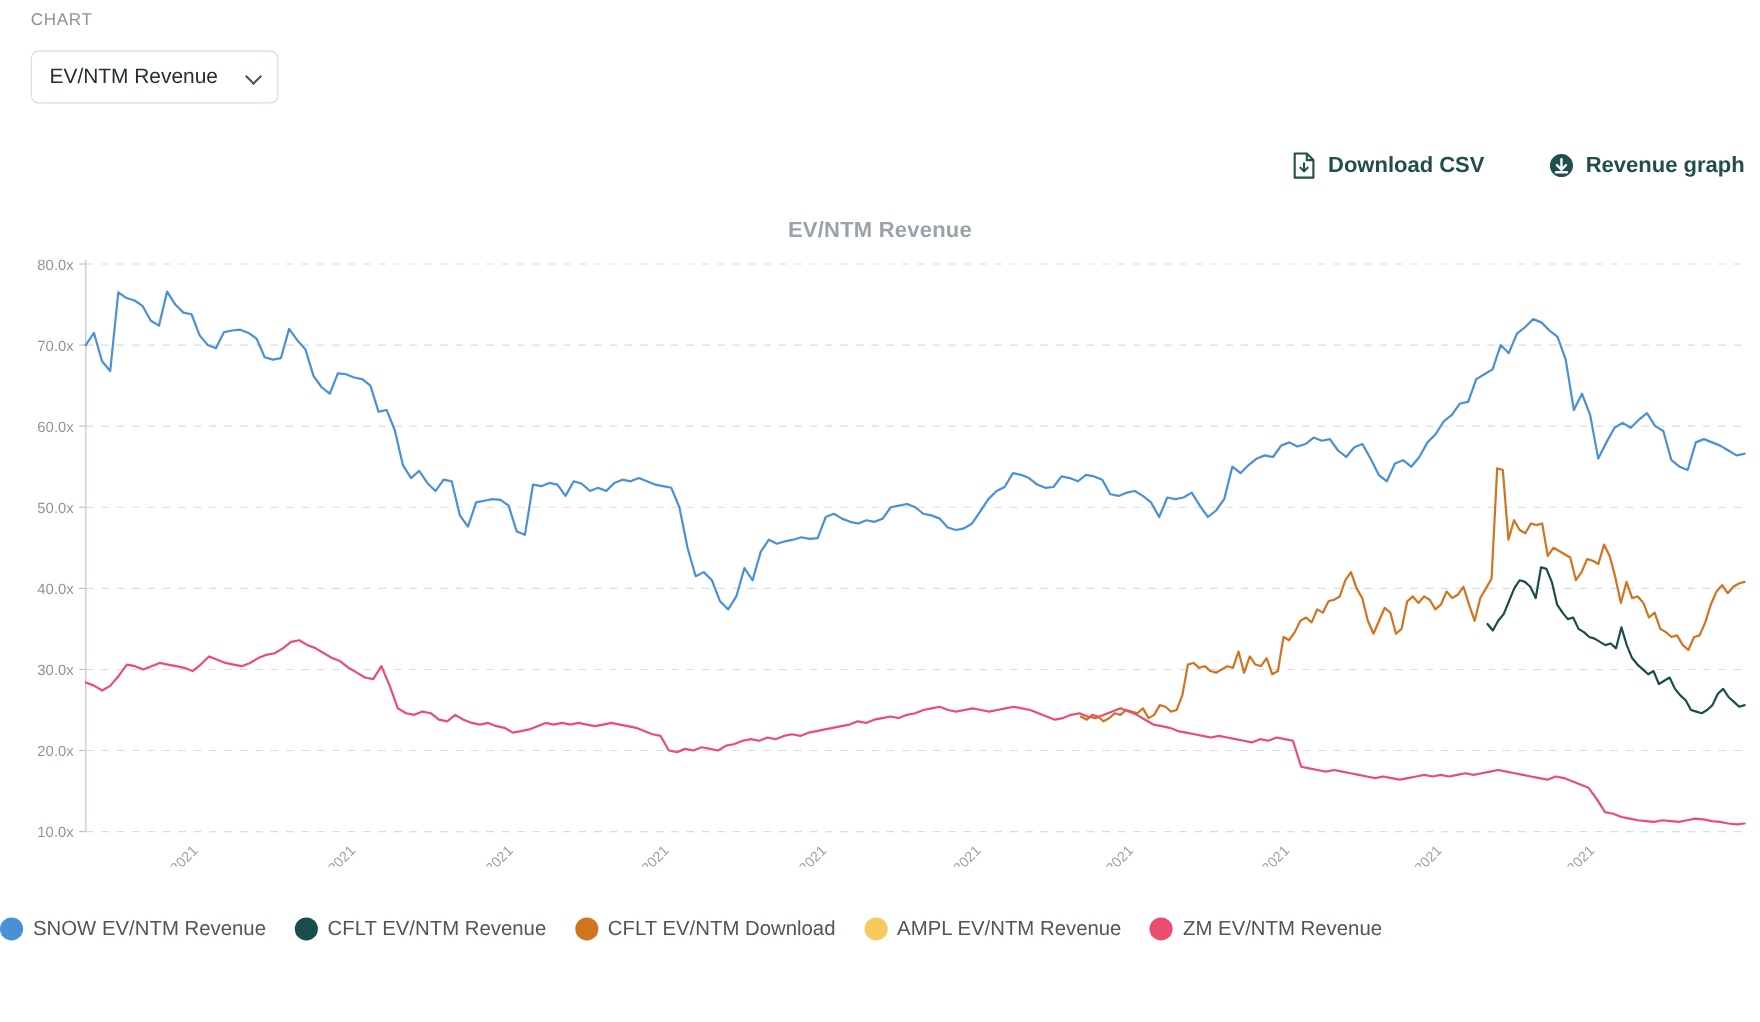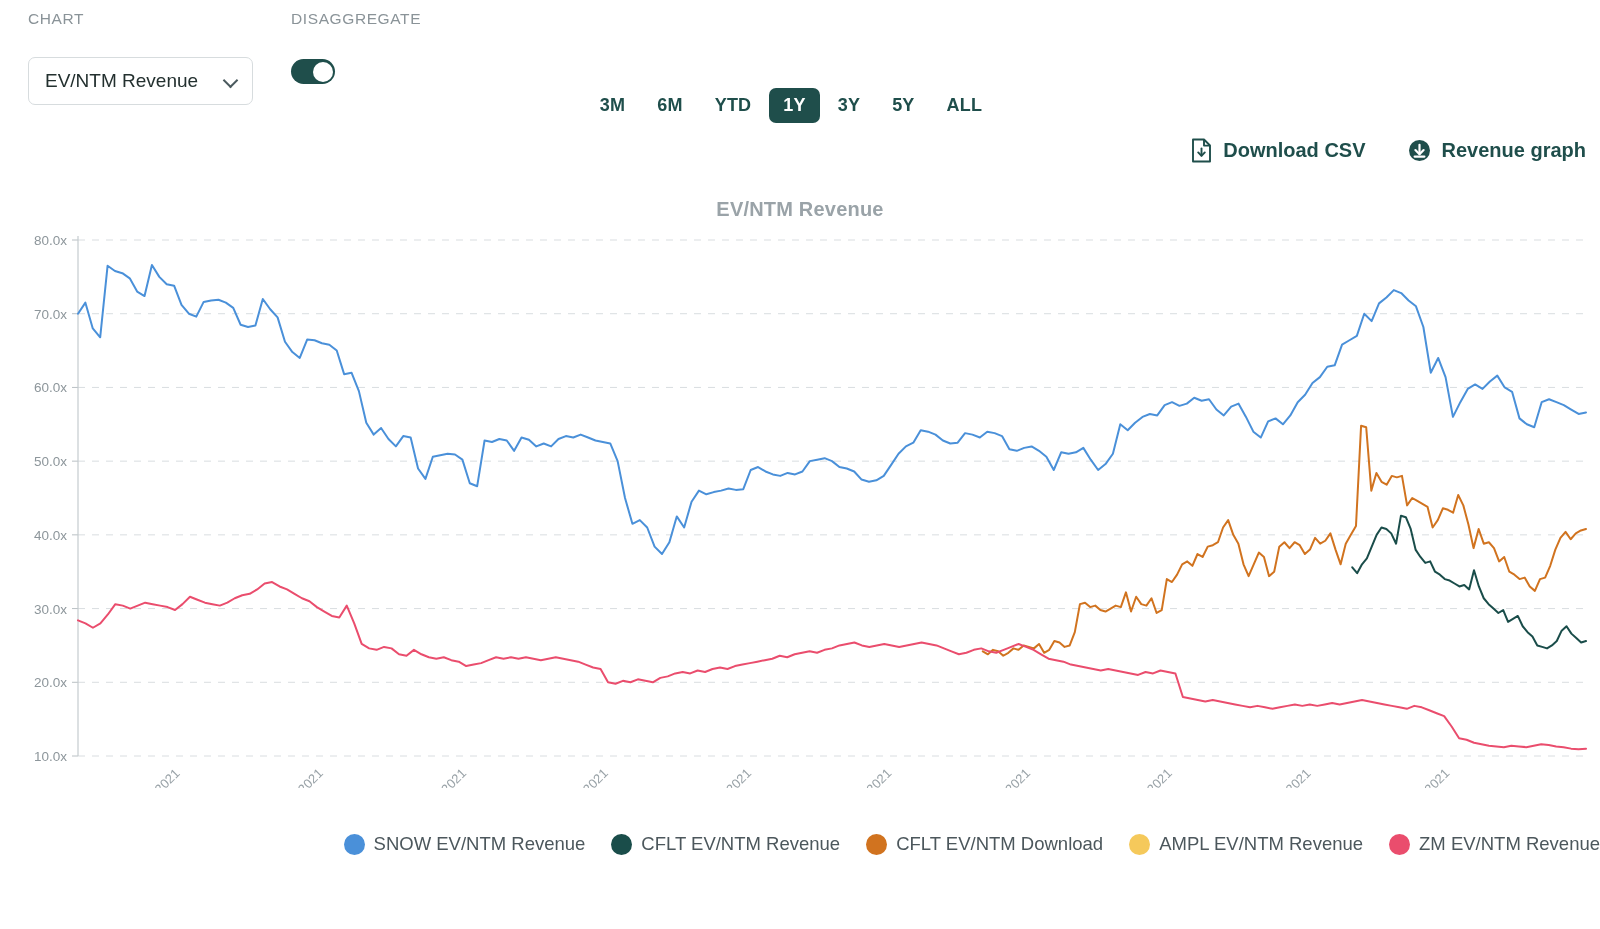--- a/index.html
+++ b/index.html
@@ -11,21 +11,21 @@
     color: #2b3a42;
     overflow: hidden;
   }
   .page { position: relative; width: 1600px; height: 929px; }
 
   
   .controls { position: absolute; left: 28px; top: 10px; display: flex; align-items: flex-start; gap: 38px; }
   .ctl-group { display: flex; flex-direction: column; }
   .ctl-label {
     font-size: 15.5px; letter-spacing: 0.6px; color: #8a9398;
-    font-weight: 400; margin-bottom: 29px; white-space: nowrap;
+    font-weight: 400; margin-bottom: 18px; white-space: nowrap;
   }
   .select-box {
     width: 225px; height: 48px; border: 1px solid #d7dcde; border-radius: 7px;
     background: #fff; display: flex; align-items: center; justify-content: space-between;
     padding: 0 14px 0 16px; cursor: pointer;
   }
   .select-value { font-size: 19px; color: #23302f; }
   .chev { width: 14px; height: 14px; position: relative; margin-left: 6px; }
   .chev::after {
     content: ""; position: absolute; left: 1px; top: 1px;
@@ -50,21 +50,21 @@
   .range-btn {
     font-size: 18px; font-weight: 700; color: #1f4e4b;
     padding: 7px 14px; border-radius: 7px; background: transparent;
     border: none; cursor: pointer; letter-spacing: 0.2px;
   }
   .range-btn.active { background: #1f4e4b; color: #ffffff; }
 
   
   .downloads {
     position: absolute; right: 14px; top: 138px;
-    display: flex; align-items: center; gap: 42px;
+    display: flex; align-items: center; gap: 58px;
   }
   .dl {
     display: flex; align-items: center; gap: 11px;
     color: #1f4e4b; font-size: 20px; font-weight: 700; cursor: pointer;
   }
   .dl svg { display: block; }
 
   
   .chart-title {
     position: absolute; left: 0; right: 0; top: 198px;
@@ -72,56 +72,41 @@
     letter-spacing: 0.2px;
   }
   .plot-wrap { position: absolute; left: 0; top: 228px; width: 1600px; height: 560px; }
   .plot-svg { display: block; }
   .ytick { font-size: 13.5px; fill: #8d969b; font-family: "Liberation Sans", sans-serif; }
   .xtick { font-size: 13px; fill: #9aa3a8; font-family: "Liberation Sans", sans-serif; }
 
   
   .legend {
     position: absolute; left: 0; right: 0; top: 833px;
-    display: flex; justify-content: flex-end; align-items: center; gap: 26px; margin-left: 16px;
+    display: flex; justify-content: flex-start; align-items: center; gap: 26px;
   }
   .legend-item { display: flex; align-items: center; gap: 9px; cursor: pointer; }
   .legend-dot { width: 21px; height: 21px; border-radius: 50%; flex: none; }
   .legend-text { font-size: 18.5px; color: #4c575c; white-space: nowrap; }
 </style>
 </head>
 <body>
 
 <div class="page">
 
   <div class="controls">
     <div class="ctl-group">
       <div class="ctl-label">CHART</div>
       <div class="select-box">
         <span class="select-value">EV/NTM Revenue</span>
         <span class="chev"></span>
       </div>
     </div>
-    <div class="ctl-group">
-      <div class="ctl-label">DISAGGREGATE</div>
-      <div class="toggle">
-        <span class="knob"></span>
-      </div>
-    </div>
   </div>
 
-  <div class="ranges">
-      <button class="range-btn">3M</button>
-      <button class="range-btn">6M</button>
-      <button class="range-btn">YTD</button>
-      <button class="range-btn active">1Y</button>
-      <button class="range-btn">3Y</button>
-      <button class="range-btn">5Y</button>
-      <button class="range-btn">ALL</button>
-    </div>
 
   <div class="downloads">
     <div class="dl">
       <span>
         <svg width="21" height="25" viewBox="0 0 21 25">
           <path d="M2 1.5h11l6 6v16h-17z" fill="none" stroke="#1f4e4b" stroke-width="1.9" stroke-linejoin="round"></path>
           <path d="M13 1.6v6h6" fill="none" stroke="#1f4e4b" stroke-width="1.9" stroke-linejoin="round"></path>
           <path d="M10.5 10.5v7" stroke="#1f4e4b" stroke-width="1.9" stroke-linecap="round"></path>
           <path d="M7.2 14.4l3.3 3.4 3.3-3.4" fill="none" stroke="#1f4e4b" stroke-width="1.9" stroke-linecap="round" stroke-linejoin="round"></path>
         </svg>

